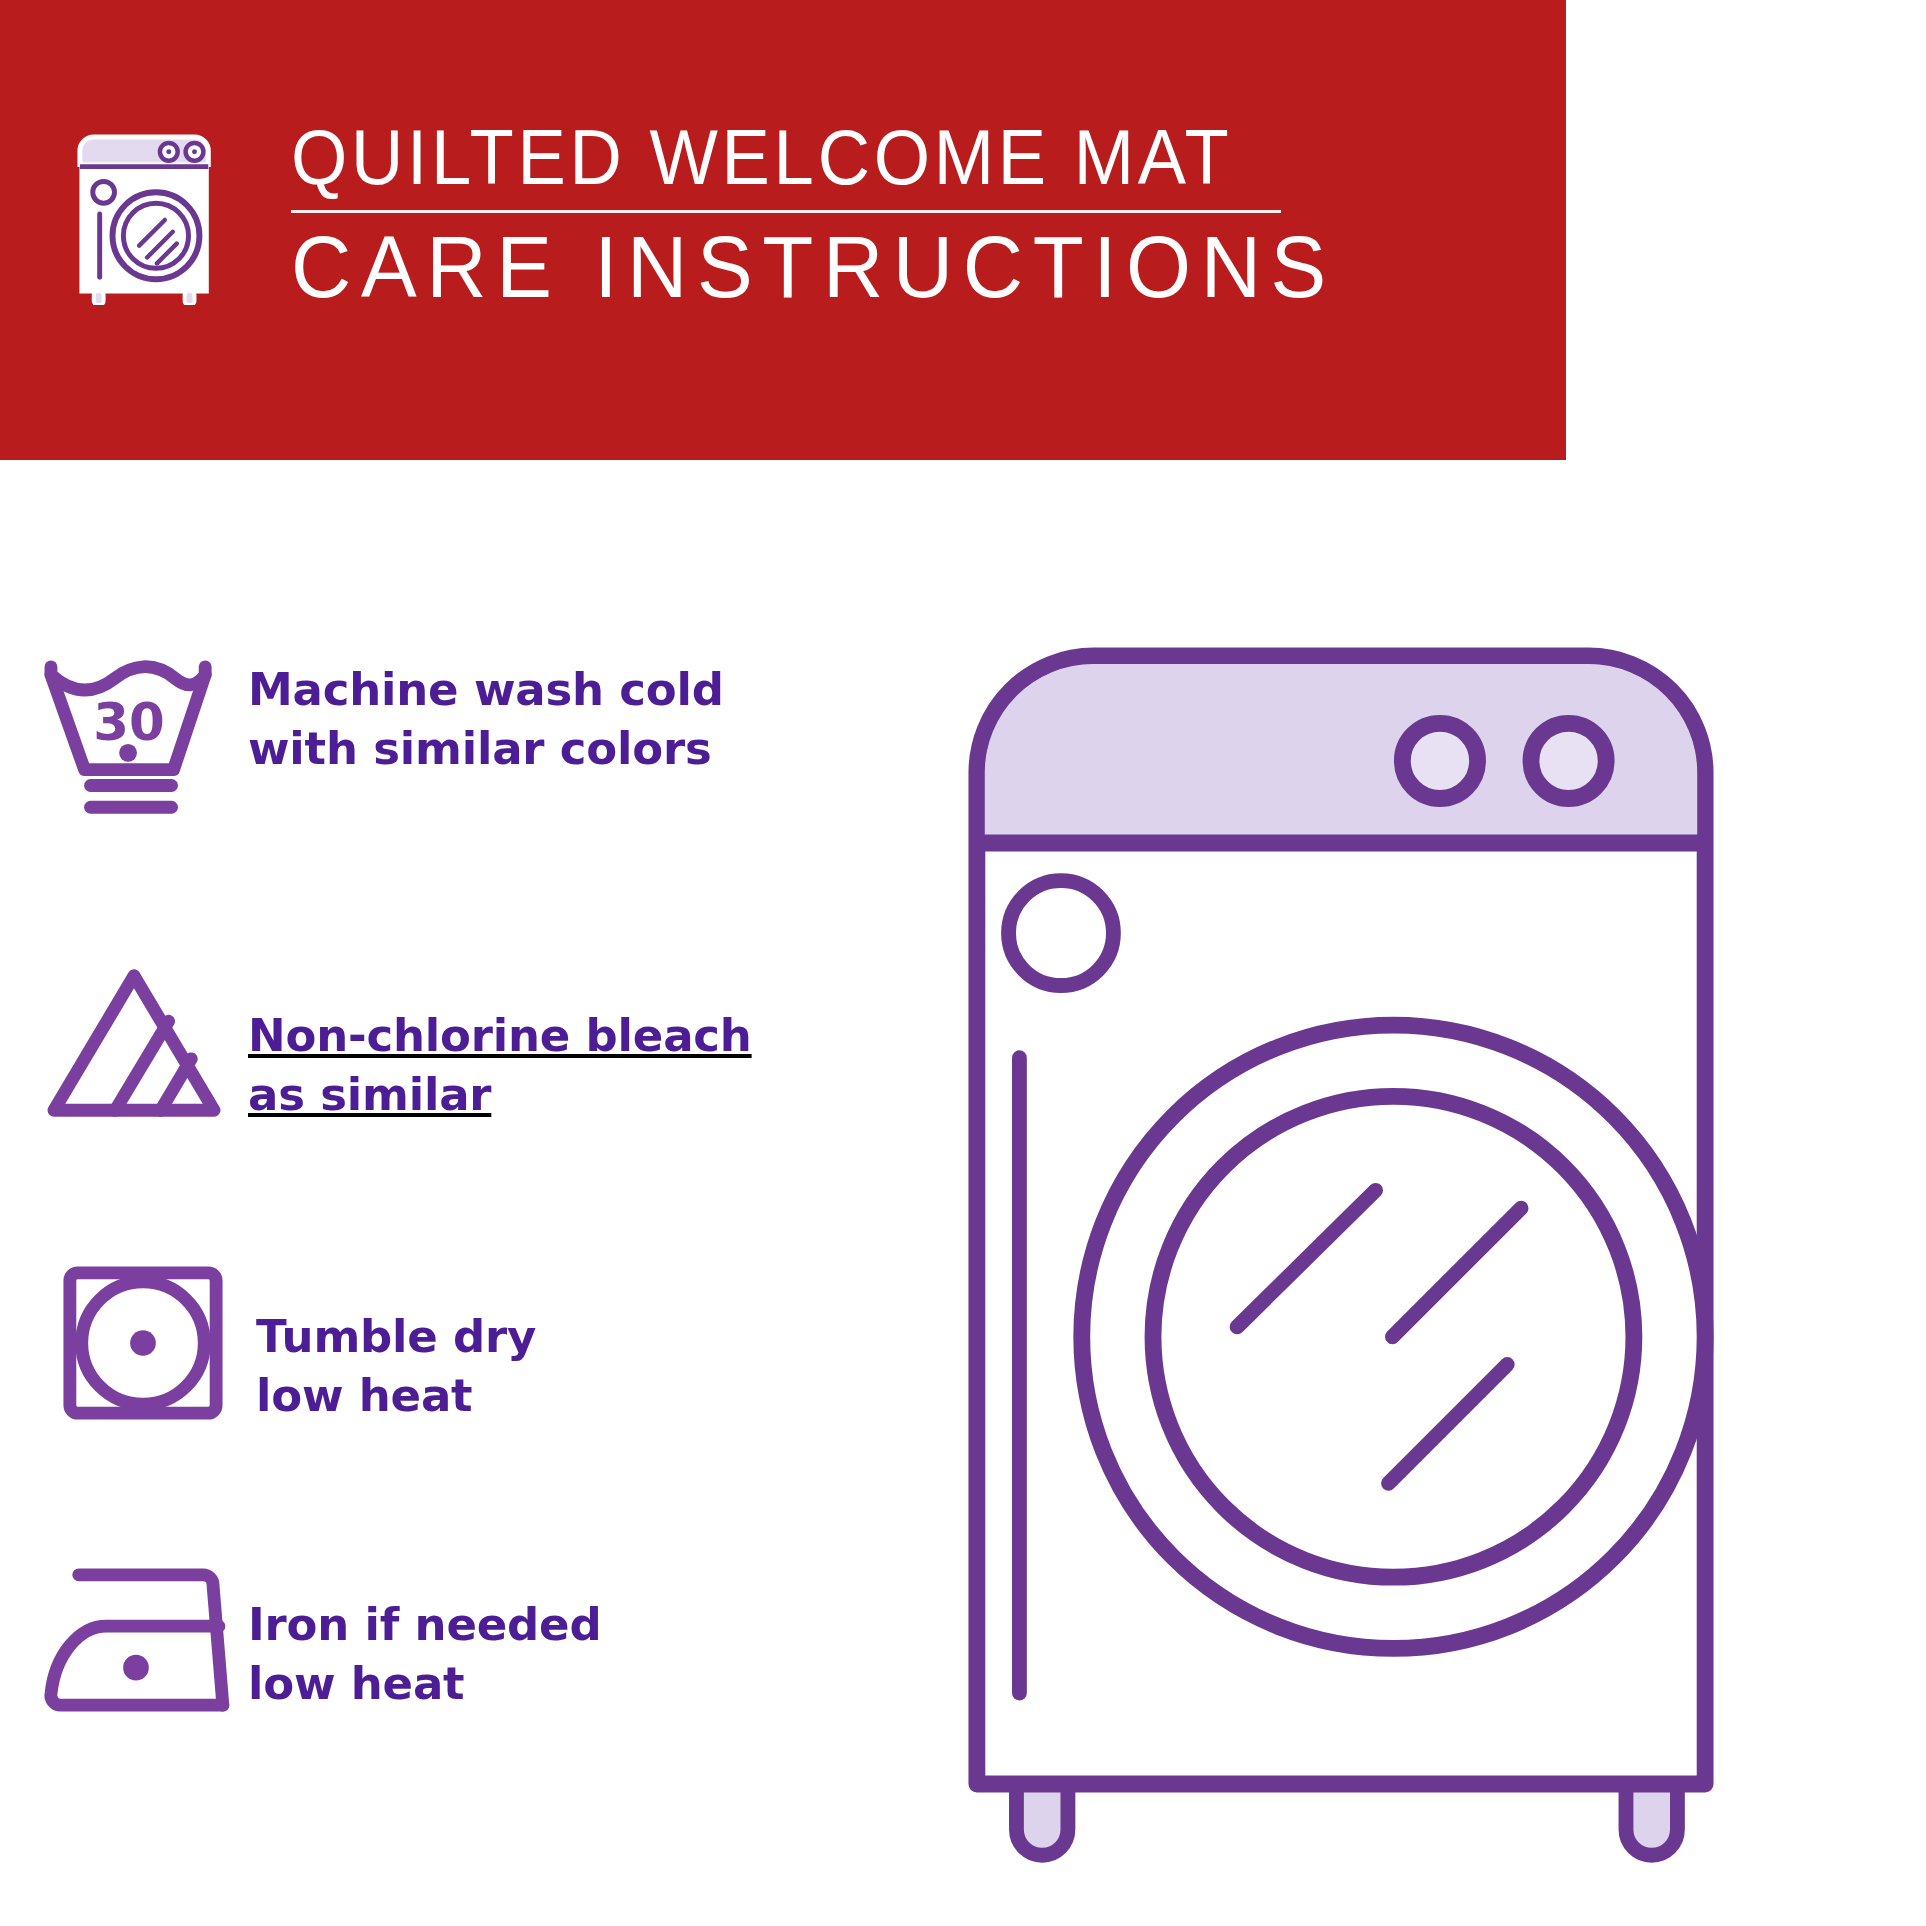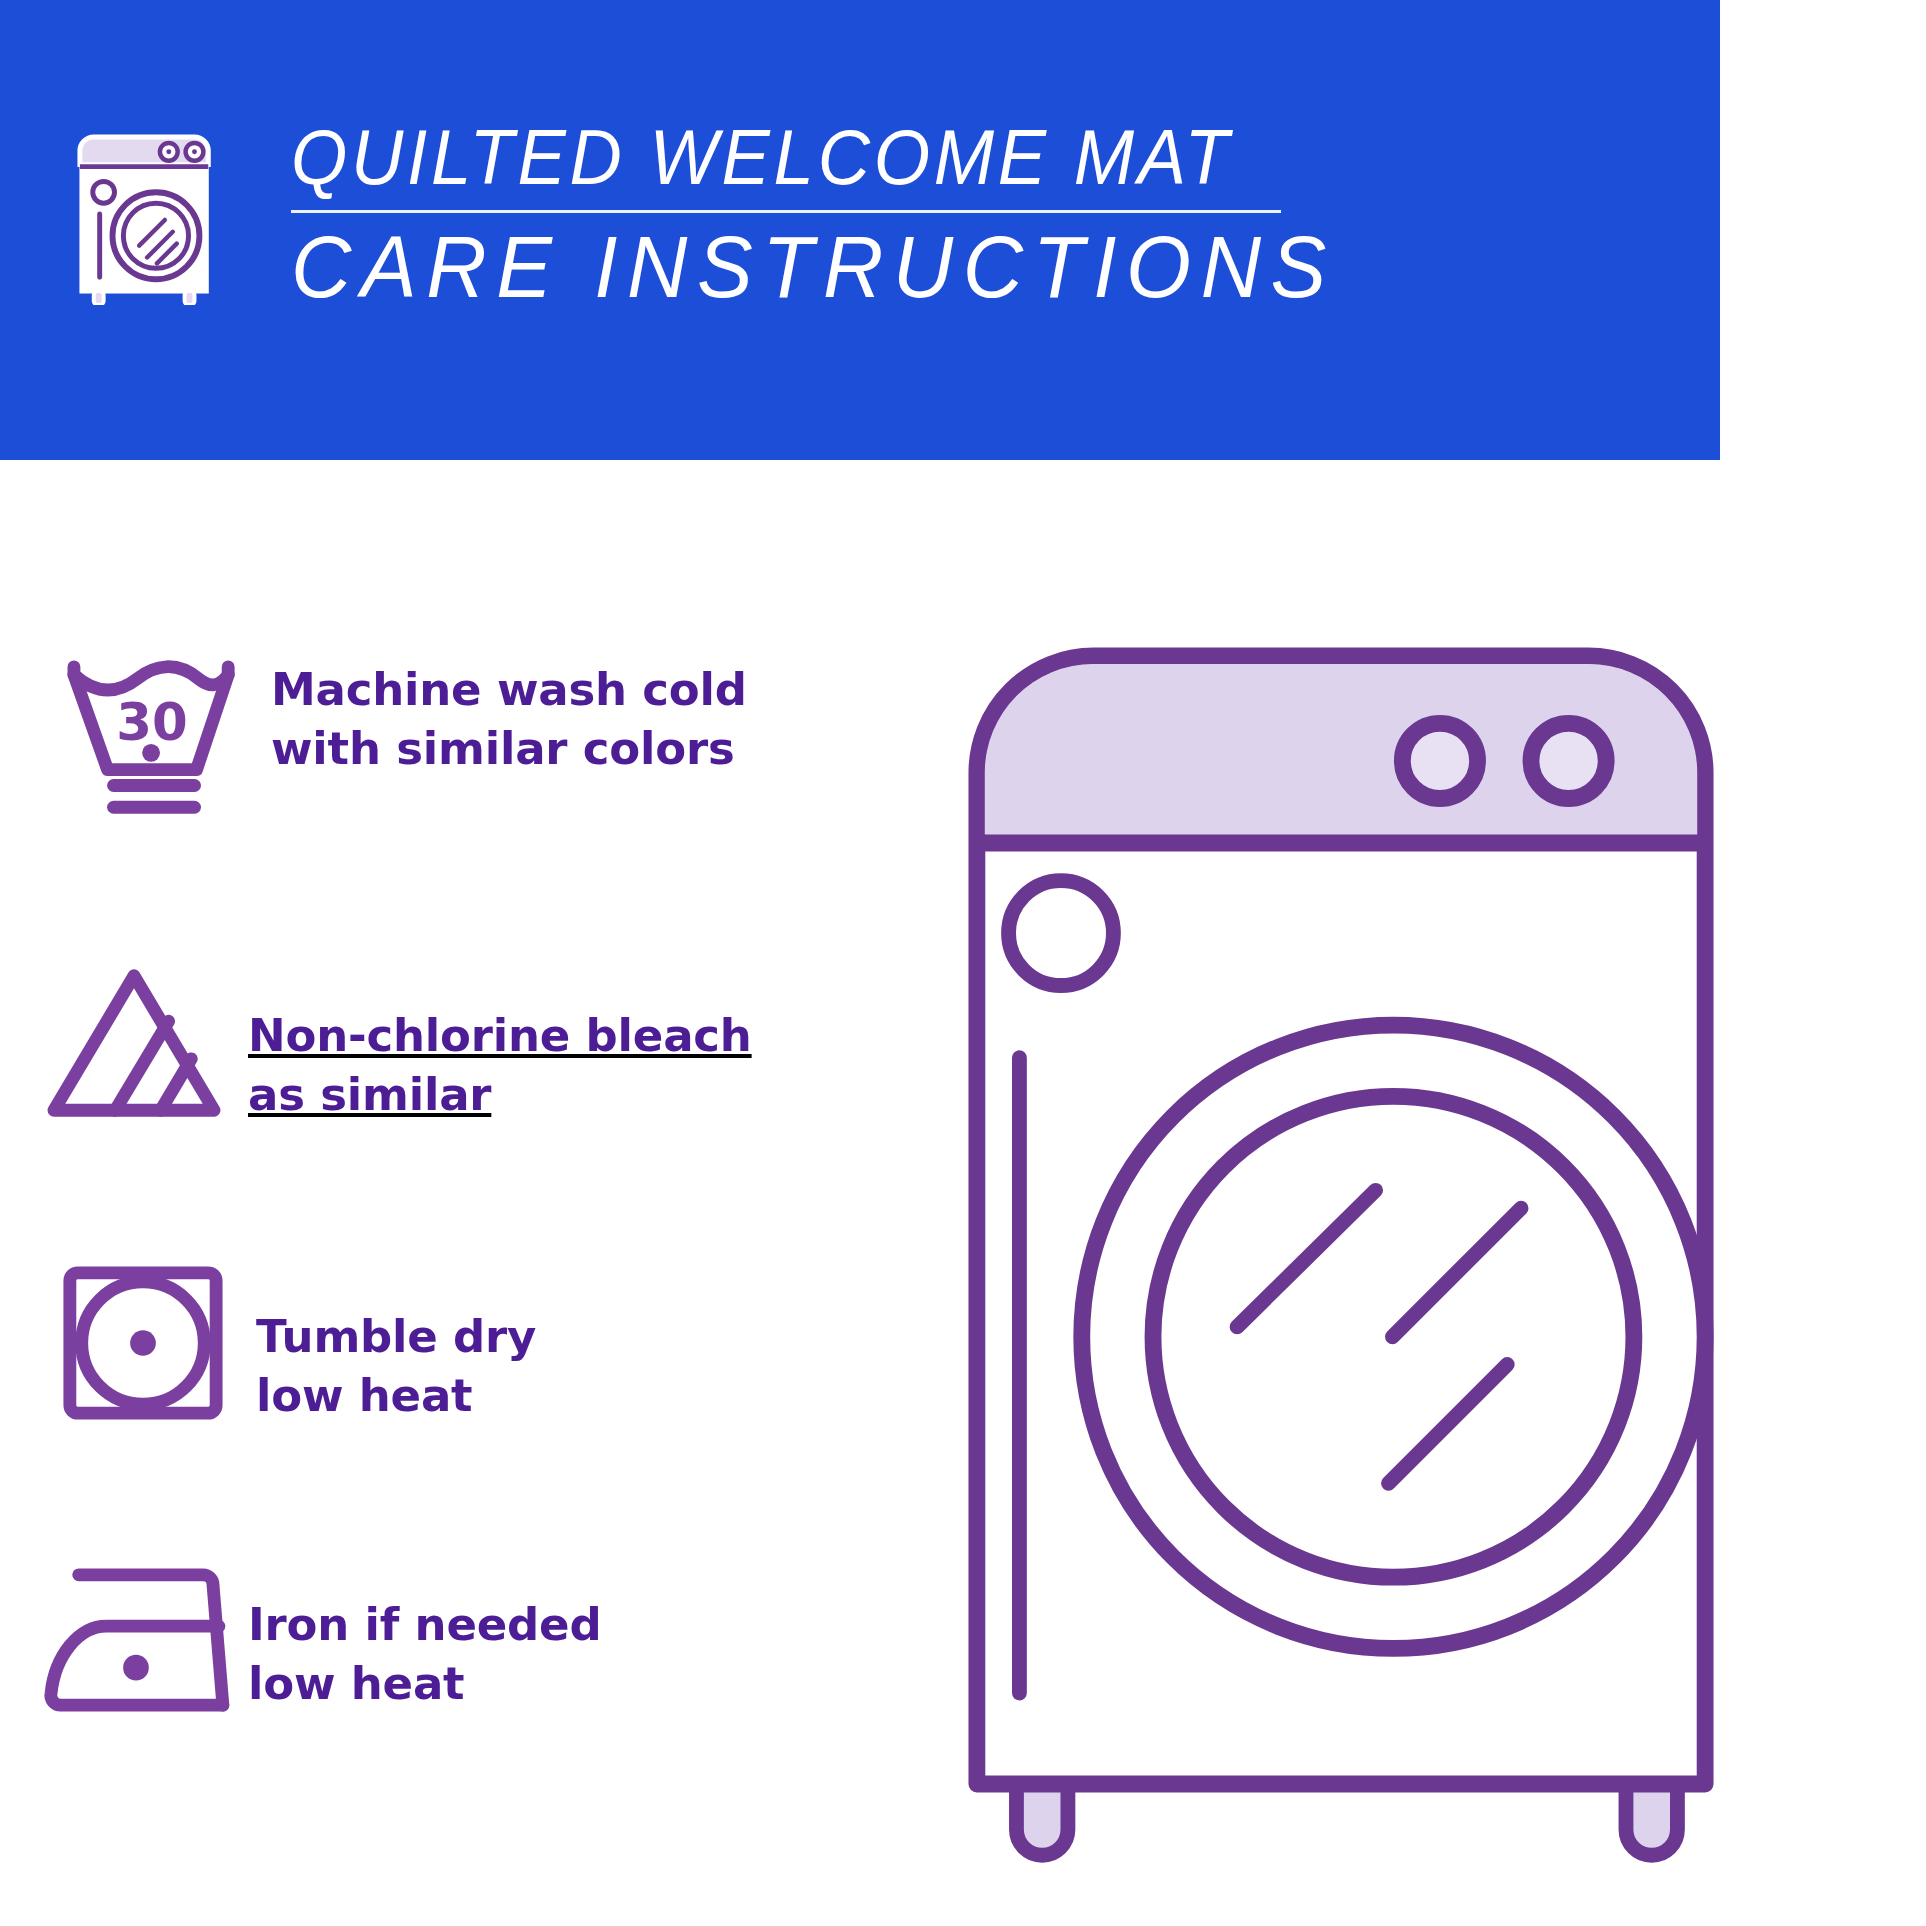--- a/index.html
+++ b/index.html
@@ -13,24 +13,23 @@
     overflow: hidden;
     font-family: "Liberation Sans", sans-serif;
     position: relative;
   }
 
   
   .header-band {
     position: absolute;
     left: 0;
     top: 0;
-    width: 1720px;
+    width: 1566px;
     height: 460px;
-    background: #1d4ed8;
-    font-style: italic;
+    background: #b91c1c;
   }
   .header-inner {
     position: absolute;
     left: 74px;
     top: 119px;
     display: flex;
     align-items: flex-start;
   }
   .header-logo {
     width: 158px;
@@ -101,21 +100,21 @@
     font-size: 45px;
     line-height: 1.30;
     font-weight: 700;
     padding-top: 6px;
     letter-spacing: -0.2px;
     font-family: "DejaVu Sans", sans-serif;
   }
   .care-label .ln { display: block; }
 
   
-  .row-wash   { height: 297px; padding-left: 23px; }
+  .row-wash   { height: 297px; }
   .row-bleach { height: 297px; text-decoration: underline; }
   .row-dry    { height: 292px; margin-left: 8px; }
   .row-iron   { height: 277px; }
 
   .row-wash   .care-label { padding-top: 8px; }
   .row-bleach .care-label { padding-top: 57px; }
   .row-dry    .care-label { padding-top: 61px; }
   .row-iron   .care-label { padding-top: 57px; }
 
   .row-bleach .care-icon-wrap { padding-top: 10px; }

